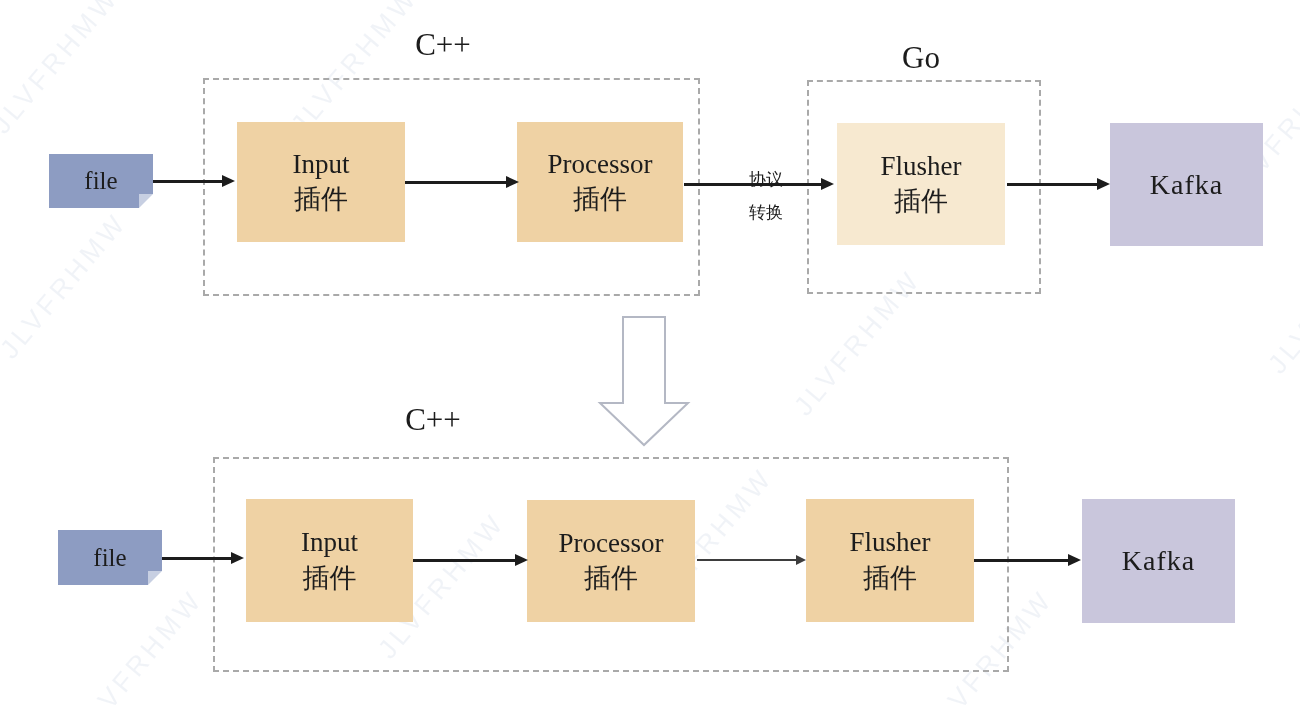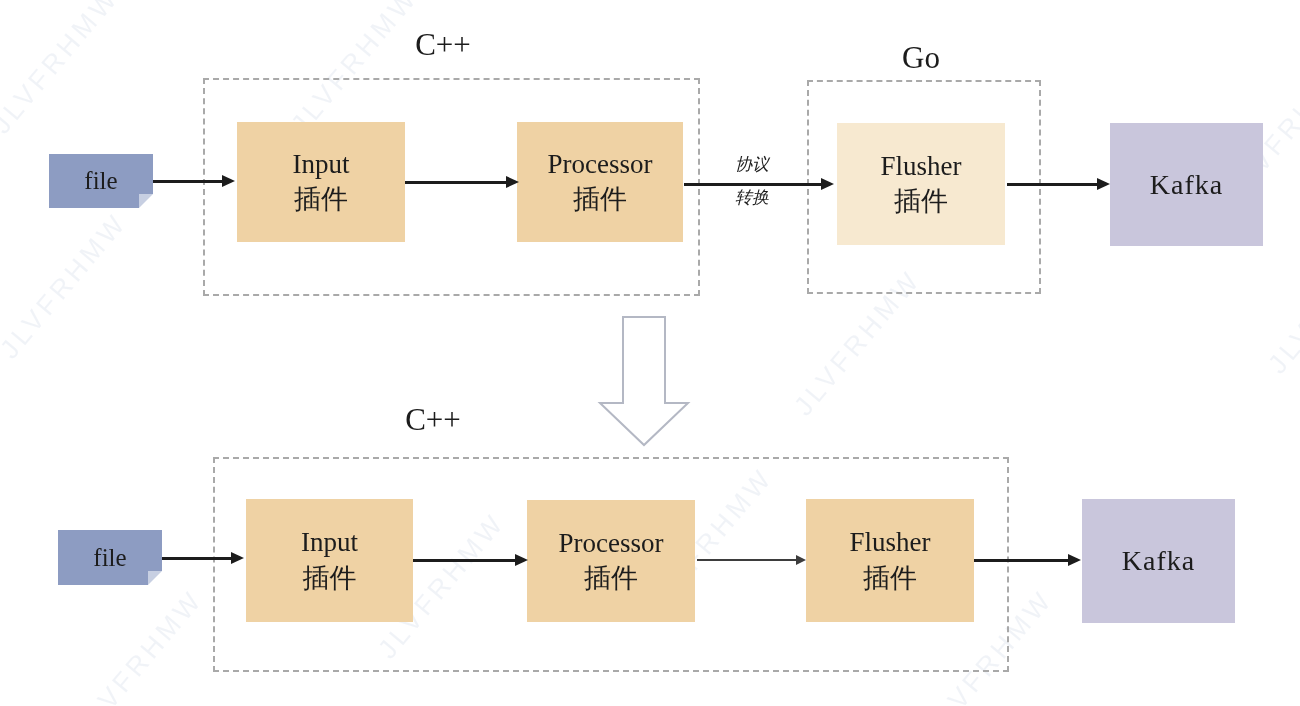--- a/index.html
+++ b/index.html
@@ -79,23 +79,23 @@
   #a2{left:405px;top:182px;width:114px;}
   #a3{left:684px;top:184px;width:150px;}
   #a4{left:1007px;top:184px;width:103px;}
   #a5{left:162px;top:558px;width:82px;}
   #a6{left:413px;top:560px;width:115px;}
   #a7{left:697px;top:560px;width:109px;}
   #a8{left:974px;top:560px;width:107px;}
 
   
   #proto-label{
-    position:absolute;z-index:3;left:735px;top:155px;width:62px;
-    display:flex;flex-direction:column;gap:13px;
-    font-size:17px;color:var(--c-text,#1c1c1c);line-height:1.2;font-style:italic;
+    position:absolute;z-index:3;left:735px;top:170px;width:62px;
+    display:flex;flex-direction:column;gap:13px;align-items:center;
+    font-size:17px;color:var(--c-text,#1c1c1c);line-height:1.2;
   }
 
   
   #big-arrow{position:absolute;left:595px;top:313px;z-index:2;}
   #big-arrow polygon{
     fill:var(--c-big_arrow_fill,#ffffff);
     stroke:var(--c-big_arrow_stroke,#b4b8c4);
     stroke-width:2;stroke-linejoin:miter;
   }
 </style>

